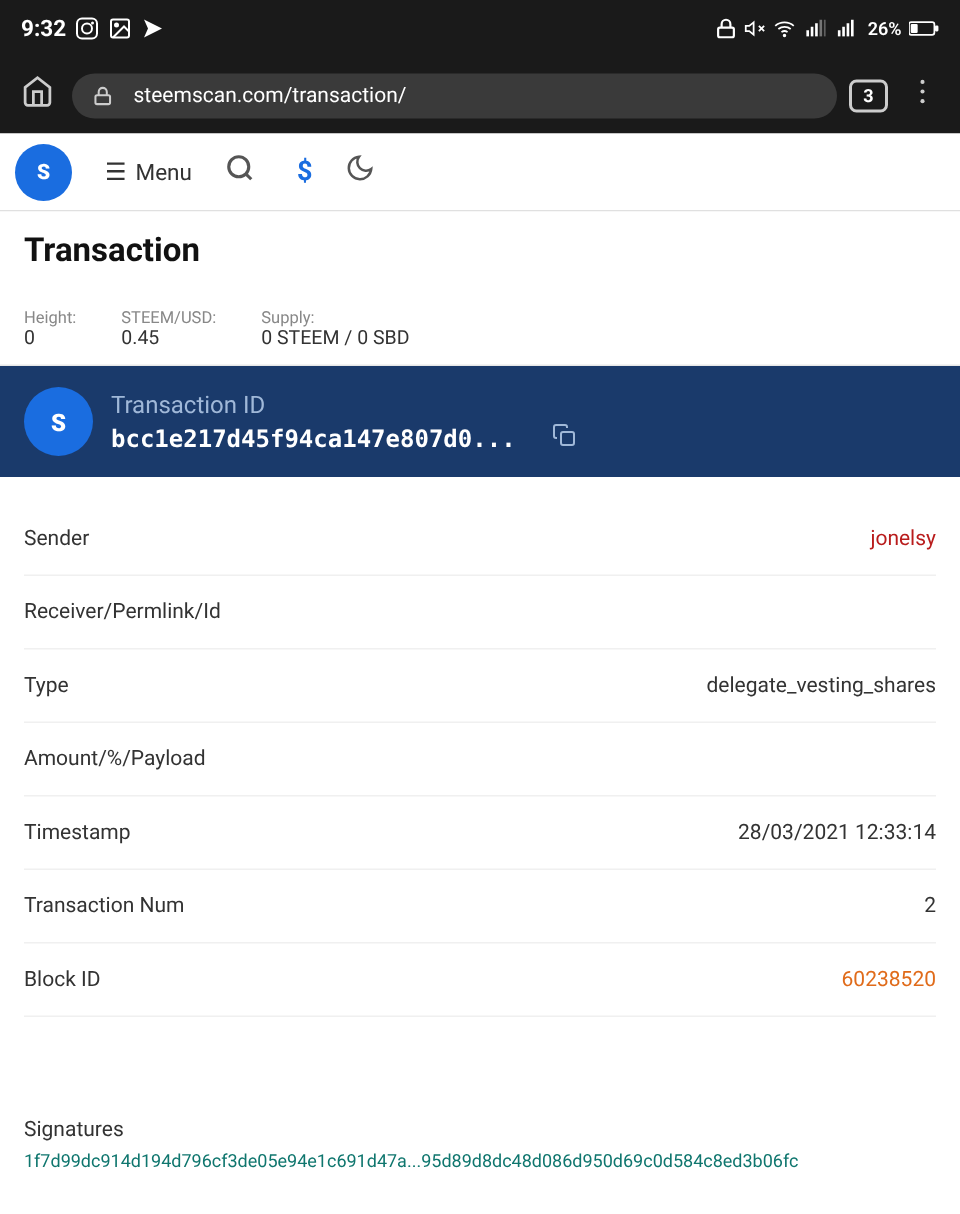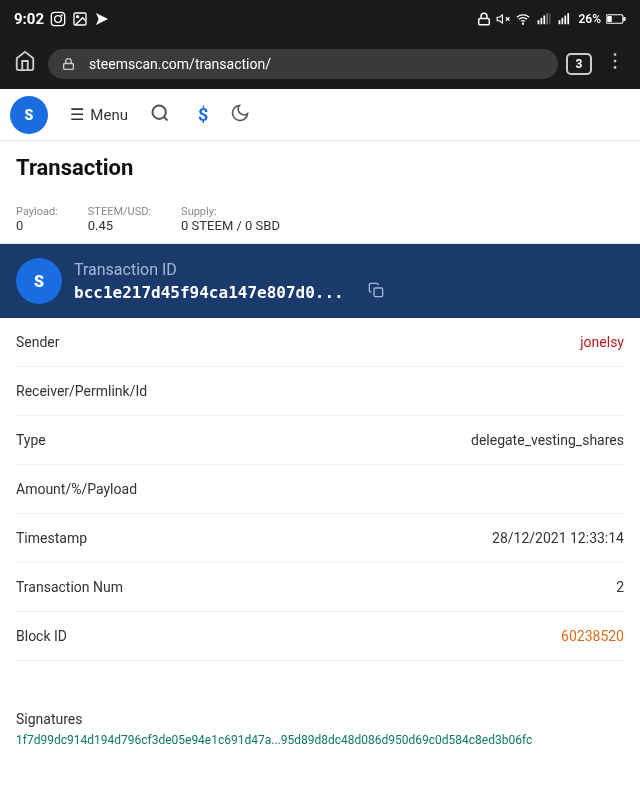--- a/index.html
+++ b/index.html
@@ -186,21 +186,21 @@
       font-family: monospace;
     }
     .copy-icon {
       color: #a0b8d8;
       font-size: 16px;
       cursor: pointer;
     }
 
     
     .details-section {
-      padding: 0 16px;
+      padding: 17px 16px;
     }
     .detail-row {
       display: flex;
       justify-content: space-between;
       align-items: center;
       padding: 16px 0;
       border-bottom: 1px solid #f0f0f0;
     }
     .detail-label {
       font-size: 14px;
@@ -237,21 +237,21 @@
     }
 
     
     .bottom-spacer { height: 20px; }
   </style>
 </head>
 <body>
 
 <div class="status-bar">
   <div class="status-left">
-    <span class="status-time">9:02</span>
+    <span class="status-time">9:32</span>
 
     <svg width="16" height="16" viewBox="0 0 24 24" fill="#fff">
         <rect x="2" y="2" width="20" height="20" rx="5" ry="5" fill="none" stroke="#fff" stroke-width="2"></rect>
         <circle cx="12" cy="12" r="5" fill="none" stroke="#fff" stroke-width="2"></circle>
         <circle cx="17.5" cy="6.5" r="1.5" fill="#fff"></circle>
       </svg>
     <svg width="16" height="16" viewBox="0 0 24 24" fill="none" stroke="#fff" stroke-width="2">
         <rect x="3" y="3" width="18" height="18" rx="2"></rect>
         <circle cx="8.5" cy="8.5" r="1.5" fill="#fff"></circle>
         <polyline points="21 15 16 10 5 21"></polyline>
@@ -345,21 +345,21 @@
       </svg>
   </div>
 </div>
 
 <div class="main-content">
 
   <div class="page-title-area">
     <div class="page-title">Transaction</div>
     <div class="stats-row">
       <div class="stat-item">
-        <div class="stat-label">Payload:</div>
+        <div class="stat-label">Height:</div>
         <div class="stat-value">0</div>
       </div>
       <div class="stat-item">
         <div class="stat-label">STEEM/USD:</div>
         <div class="stat-value">0.45</div>
       </div>
       <div class="stat-item">
         <div class="stat-label">Supply:</div>
         <div class="stat-value">0 STEEM / 0 SBD</div>
       </div>
@@ -401,21 +401,21 @@
       <span class="detail-value">delegate_vesting_shares</span>
     </div>
 
     <div class="detail-row">
       <span class="detail-label">Amount/%/Payload</span>
       <span class="detail-value"></span>
     </div>
 
     <div class="detail-row">
       <span class="detail-label">Timestamp</span>
-      <span class="detail-value">28/12/2021 12:33:14</span>
+      <span class="detail-value">28/03/2021 12:33:14</span>
     </div>
 
     <div class="detail-row">
       <span class="detail-label">Transaction Num</span>
       <span class="detail-value">2</span>
     </div>
 
     <div class="detail-row">
       <span class="detail-label">Block ID</span>
       <span class="detail-value link-orange">60238520</span>

